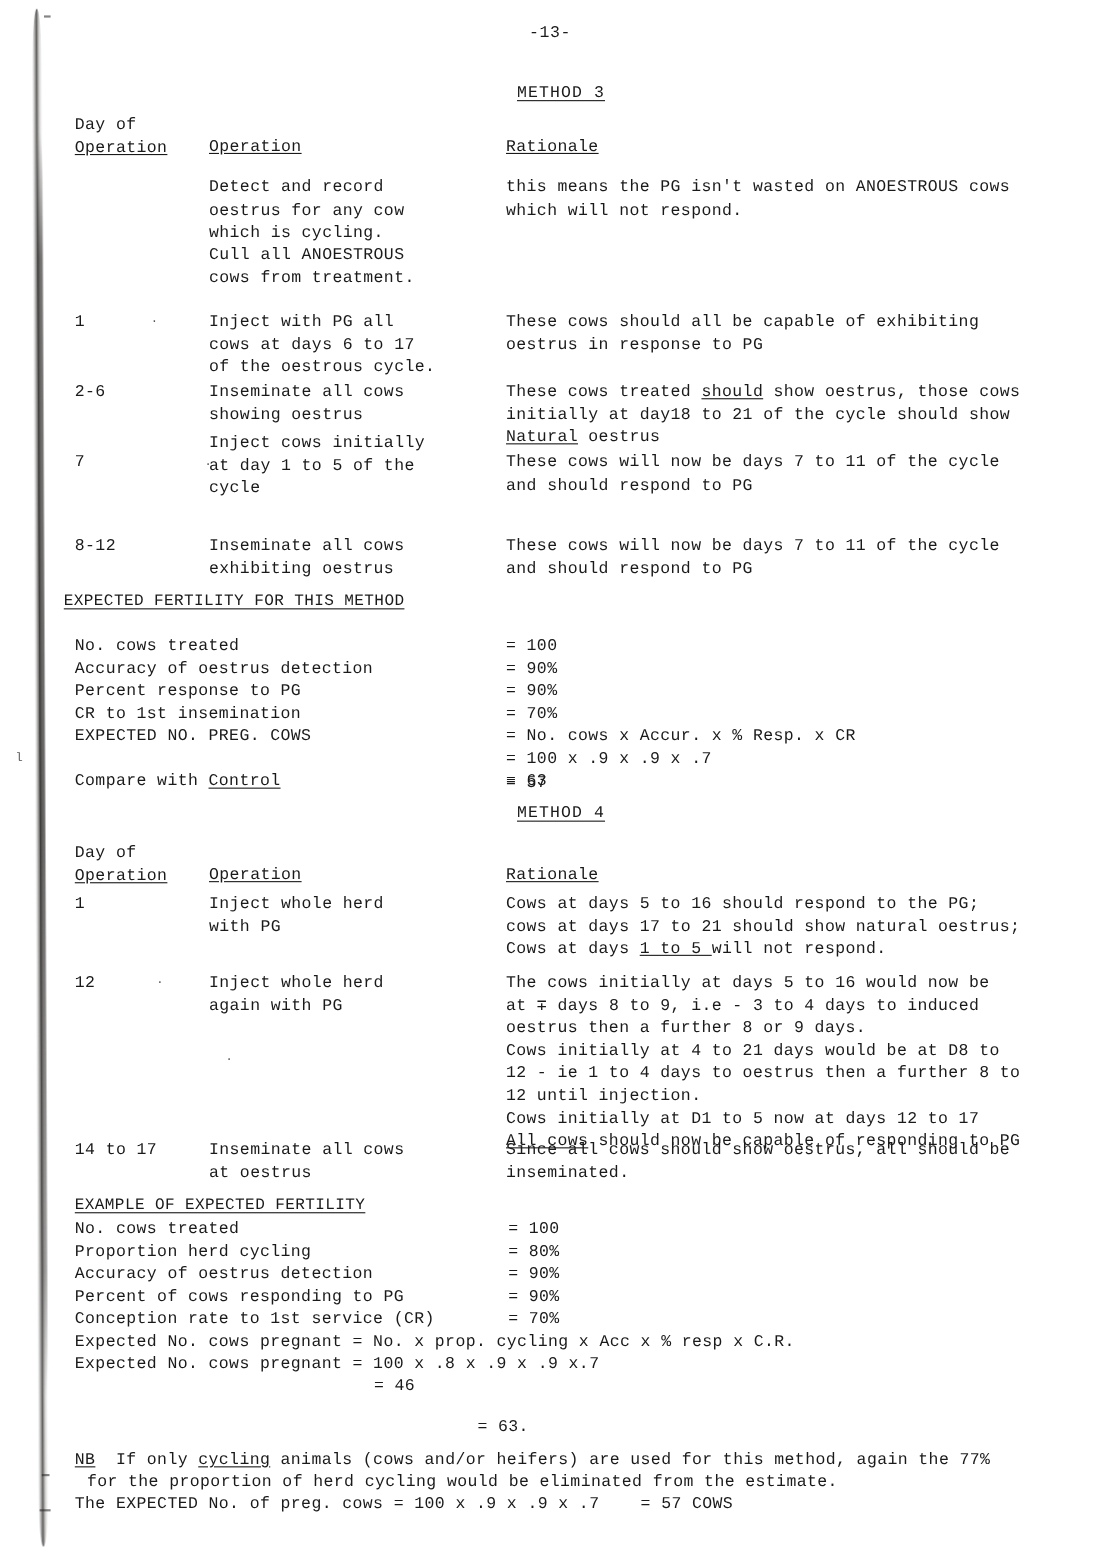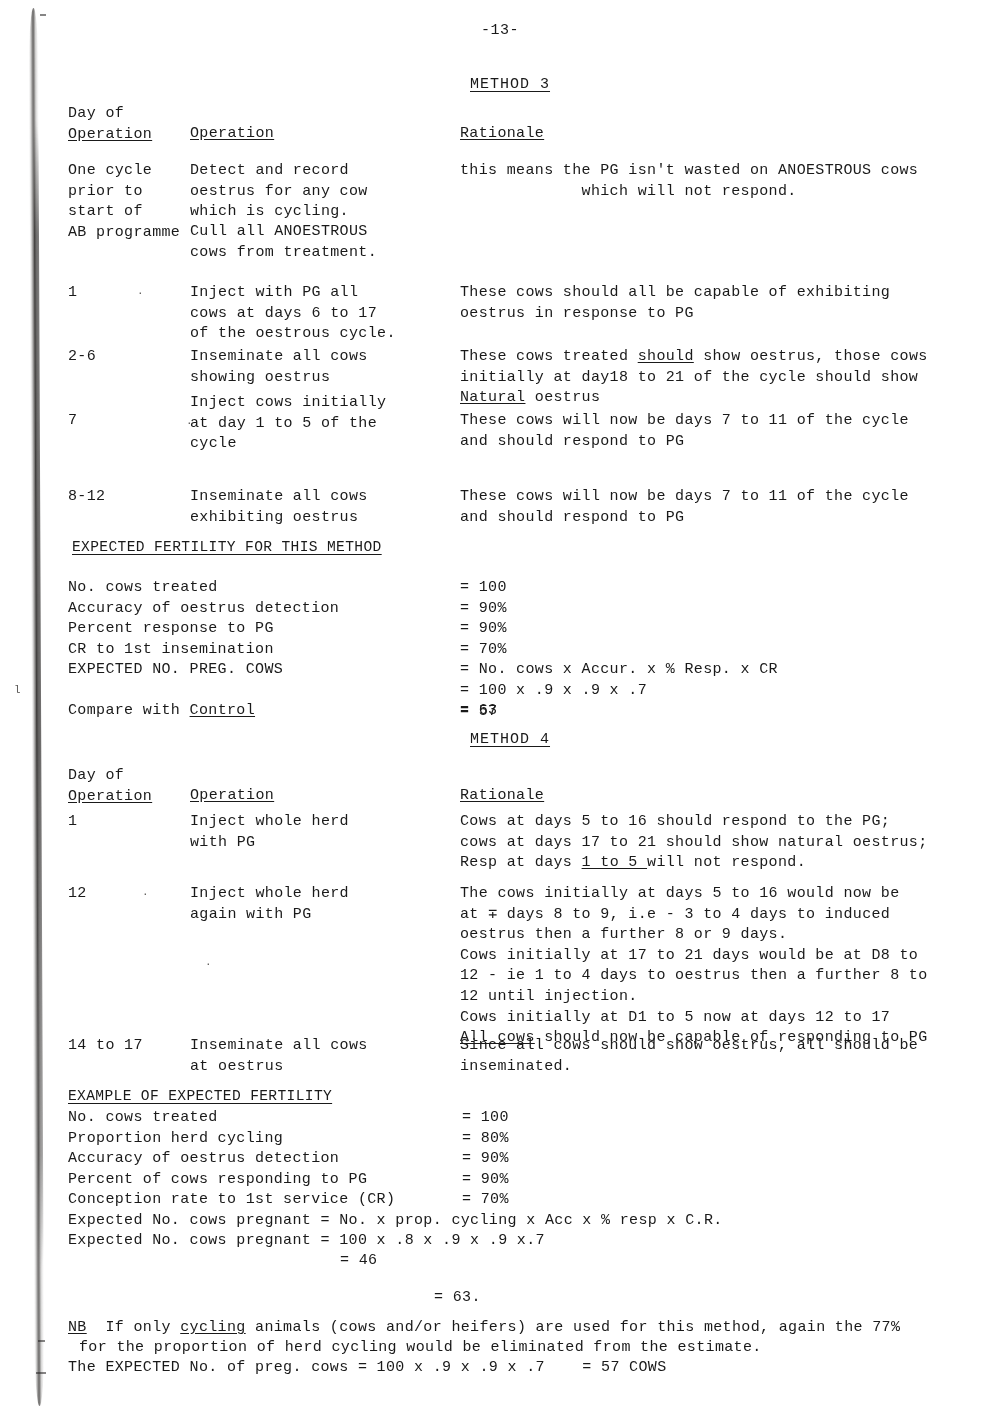--- a/index.html
+++ b/index.html
@@ -122,30 +122,26 @@
 
   <div class="pgno">-13-</div>
 
   <div class="method-title" style="left:470px;top:76px;">METHOD  3</div>
 
   <div class="blk hdr-day" style="top:104px;"><span>Day of</span>
 <span class="u">Operation</span></div>
   <div class="blk hdr-op u" style="top:124px;">Operation</div>
   <div class="blk hdr-rat u" style="top:124px;">Rationale</div>
 
-  <div class="blk col-day" style="top:161px;">One cycle
-prior to
-start of
-AB programme</div>
   <div class="blk col-op" style="top:161px;">Detect and record
 oestrus for any cow
 which is cycling.</div>
   <div class="blk col-op" style="top:222px;font-family:Liberation Mono, monospace;">Cull all ANOESTROUS
 cows from treatment.</div>
-  <div class="blk col-rat" style="top:161px;text-align:center;">this means the PG isn't wasted on ANOESTROUS cows
+  <div class="blk col-rat" style="top:161px;">this means the PG isn't wasted on ANOESTROUS cows
 which will not respond.</div>
 
   <div class="blk col-day" style="top:283px;">1</div>
   <div class="blk col-op" style="top:283px;">Inject with PG all
 cows at days 6 to 17
 of the oestrous cycle.</div>
   <div class="blk col-rat" style="top:283px;">These cows should all be capable of exhibiting
 oestrus in response to PG</div>
   <div class="stray-mark" style="left:137px;top:285px;">.</div>
 
@@ -163,21 +159,21 @@
   <div class="blk col-rat" style="top:411px;">These cows will now be days 7 to 11 of the cycle
 and should respond to PG</div>
   <div class="stray-mark" style="left:186px;top:415px;">.</div>
 
   <div class="blk col-day" style="top:487px;">8-12</div>
   <div class="blk col-op" style="top:487px;">Inseminate all cows
 exhibiting oestrus</div>
   <div class="blk col-rat" style="top:487px;">These cows will now be days 7 to 11 of the cycle
 and should respond to PG</div>
 
-  <div class="sec-head" style="left:72px;top:539px;text-decoration:underline;">EXPECTED FERTILITY FOR THIS METHOD</div>
+  <div class="sec-head" style="left:58px;top:539px;text-decoration:underline;">EXPECTED FERTILITY FOR THIS METHOD</div>
 
   <div class="blk fert-label" style="top:578px;"><span>No. cows treated</span>
 <span>Accuracy of oestrus detection</span>
 <span>Percent response to PG</span>
 <span>CR to 1st insemination</span>
 <span>EXPECTED NO. PREG. COWS</span></div>
 
   <div class="blk fert-val" style="top:578px;"><span>= 100</span>
 <span>= 90%</span>
 <span>= 90%</span>
@@ -194,30 +190,30 @@
   <div class="blk hdr-day" style="top:766px;"><span>Day of</span>
 <span class="u">Operation</span></div>
   <div class="blk hdr-op u" style="top:786px;">Operation</div>
   <div class="blk hdr-rat u" style="top:786px;">Rationale</div>
 
   <div class="blk col-day" style="top:812px;">1</div>
   <div class="blk col-op" style="top:812px;">Inject whole herd
 with PG</div>
   <div class="blk col-rat" style="top:812px;"><span>Cows at days 5 to 16 should respond to the PG;</span>
 <span>cows at days 17 to 21 should show natural oestrus;</span>
-<span><span>Resp at days </span><span class="u">1 to 5 </span><span>will not respond.</span></span></div>
+<span><span>Cows at days </span><span class="u">1 to 5 </span><span>will not respond.</span></span></div>
 
   <div class="blk col-day" style="top:884px;">12</div>
   <div class="blk col-op" style="top:884px;">Inject whole herd
 again with PG</div>
   <div class="stray-mark" style="left:142px;top:886px;">.</div>
   <div class="blk col-rat" style="top:884px;"><span>The cows initially at days 5 to 16 would now be</span>
 <span>at ∓ days 8 to 9, i.e - 3 to 4 days to induced</span>
 <span>oestrus then a further 8 or 9 days.</span>
-<span>Cows initially at 17 to 21 days would be at D8 to</span>
+<span>Cows initially at 4 to 21 days would be at D8 to</span>
 <span>12 - ie 1 to 4 days to oestrus then a further 8 to</span>
 <span>12 until injection.</span>
 <span>Cows initially at D1 to 5 now at days 12 to 17</span>
 <span><span class="u">All cows</span><span> should now be capable of responding to PG</span></span></div>
   <div class="stray-mark" style="left:205px;top:956px;">.</div>
 
   <div class="blk col-day" style="top:1036px;">14 to 17</div>
   <div class="blk col-op" style="top:1036px;">Inseminate all cows
 at oestrus</div>
   <div class="blk col-rat" style="top:1036px;">Since all cows should show oestrus, all should be

